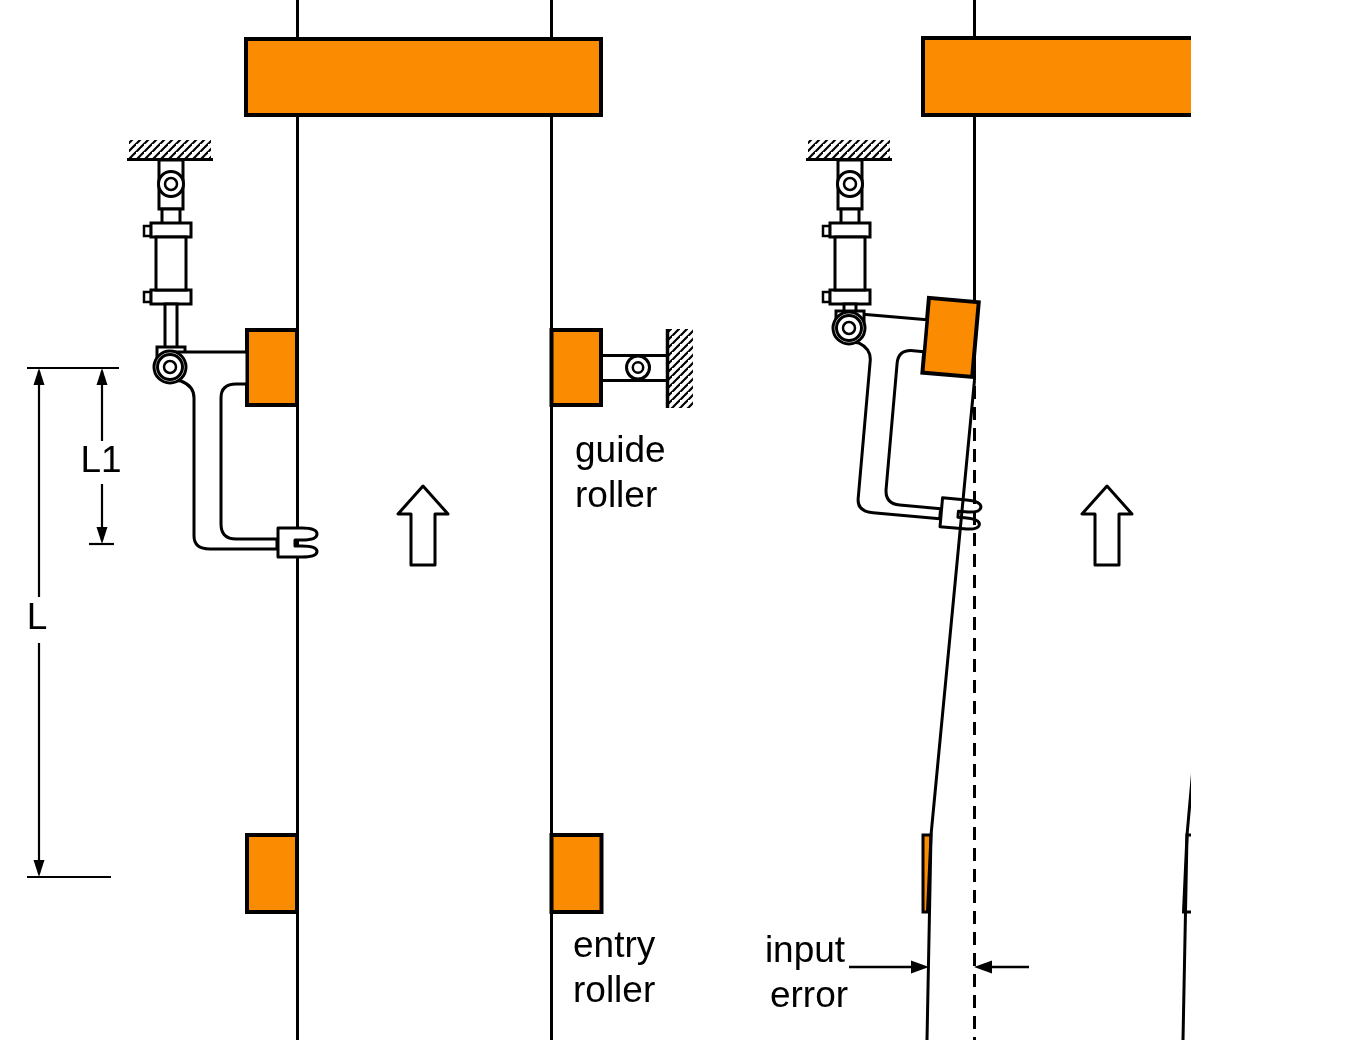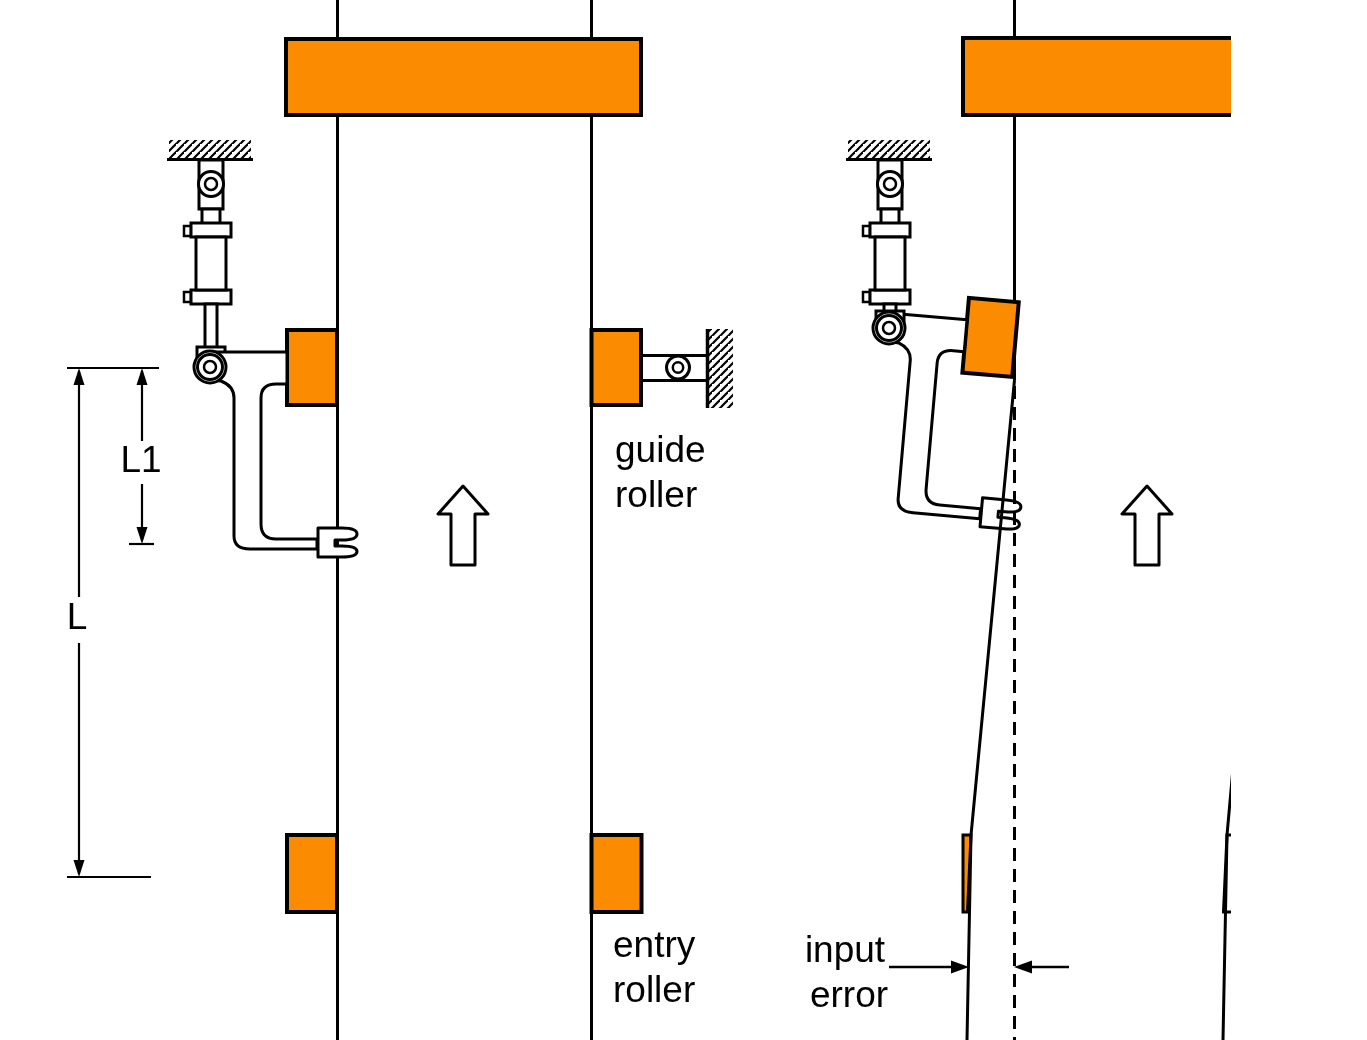--- a/index.html
+++ b/index.html
@@ -1,21 +1,21 @@
 <!DOCTYPE html>
 <html style="--roller-orange: #FB8B00; --line: #000000; --background: #FFFFFF;"><head>
 <meta charset="utf-8">
 <style>
   :root{
     --roller-orange:#FB8B00;
     --line:#000000;
     --background:#FFFFFF;
   }
   html,body{margin:0;padding:0;background:var(--background);}
-  .stage{position:relative;width:1191px;height:1040px;background:var(--background);overflow:hidden;margin-left:40px;}
+  .stage{position:relative;width:1191px;height:1040px;background:var(--background);overflow:hidden;}
   svg{display:block;}
   .blk{fill:var(--roller-orange);stroke:var(--line);stroke-width:4;}
   .blk3{fill:var(--roller-orange);stroke:var(--line);stroke-width:3;}
   .wht{fill:var(--background);stroke:var(--line);stroke-width:3;}
   .wht25{fill:var(--background);stroke:var(--line);stroke-width:2.5;}
   .ln3{stroke:var(--line);stroke-width:3;fill:none;}
   .ln35{stroke:var(--line);stroke-width:3.5;fill:none;}
   .ln2{stroke:var(--line);stroke-width:2.2;fill:none;}
   .ln25{stroke:var(--line);stroke-width:2.5;fill:none;}
   .dash{stroke:var(--line);stroke-width:3;fill:none;stroke-dasharray:13 8;}

